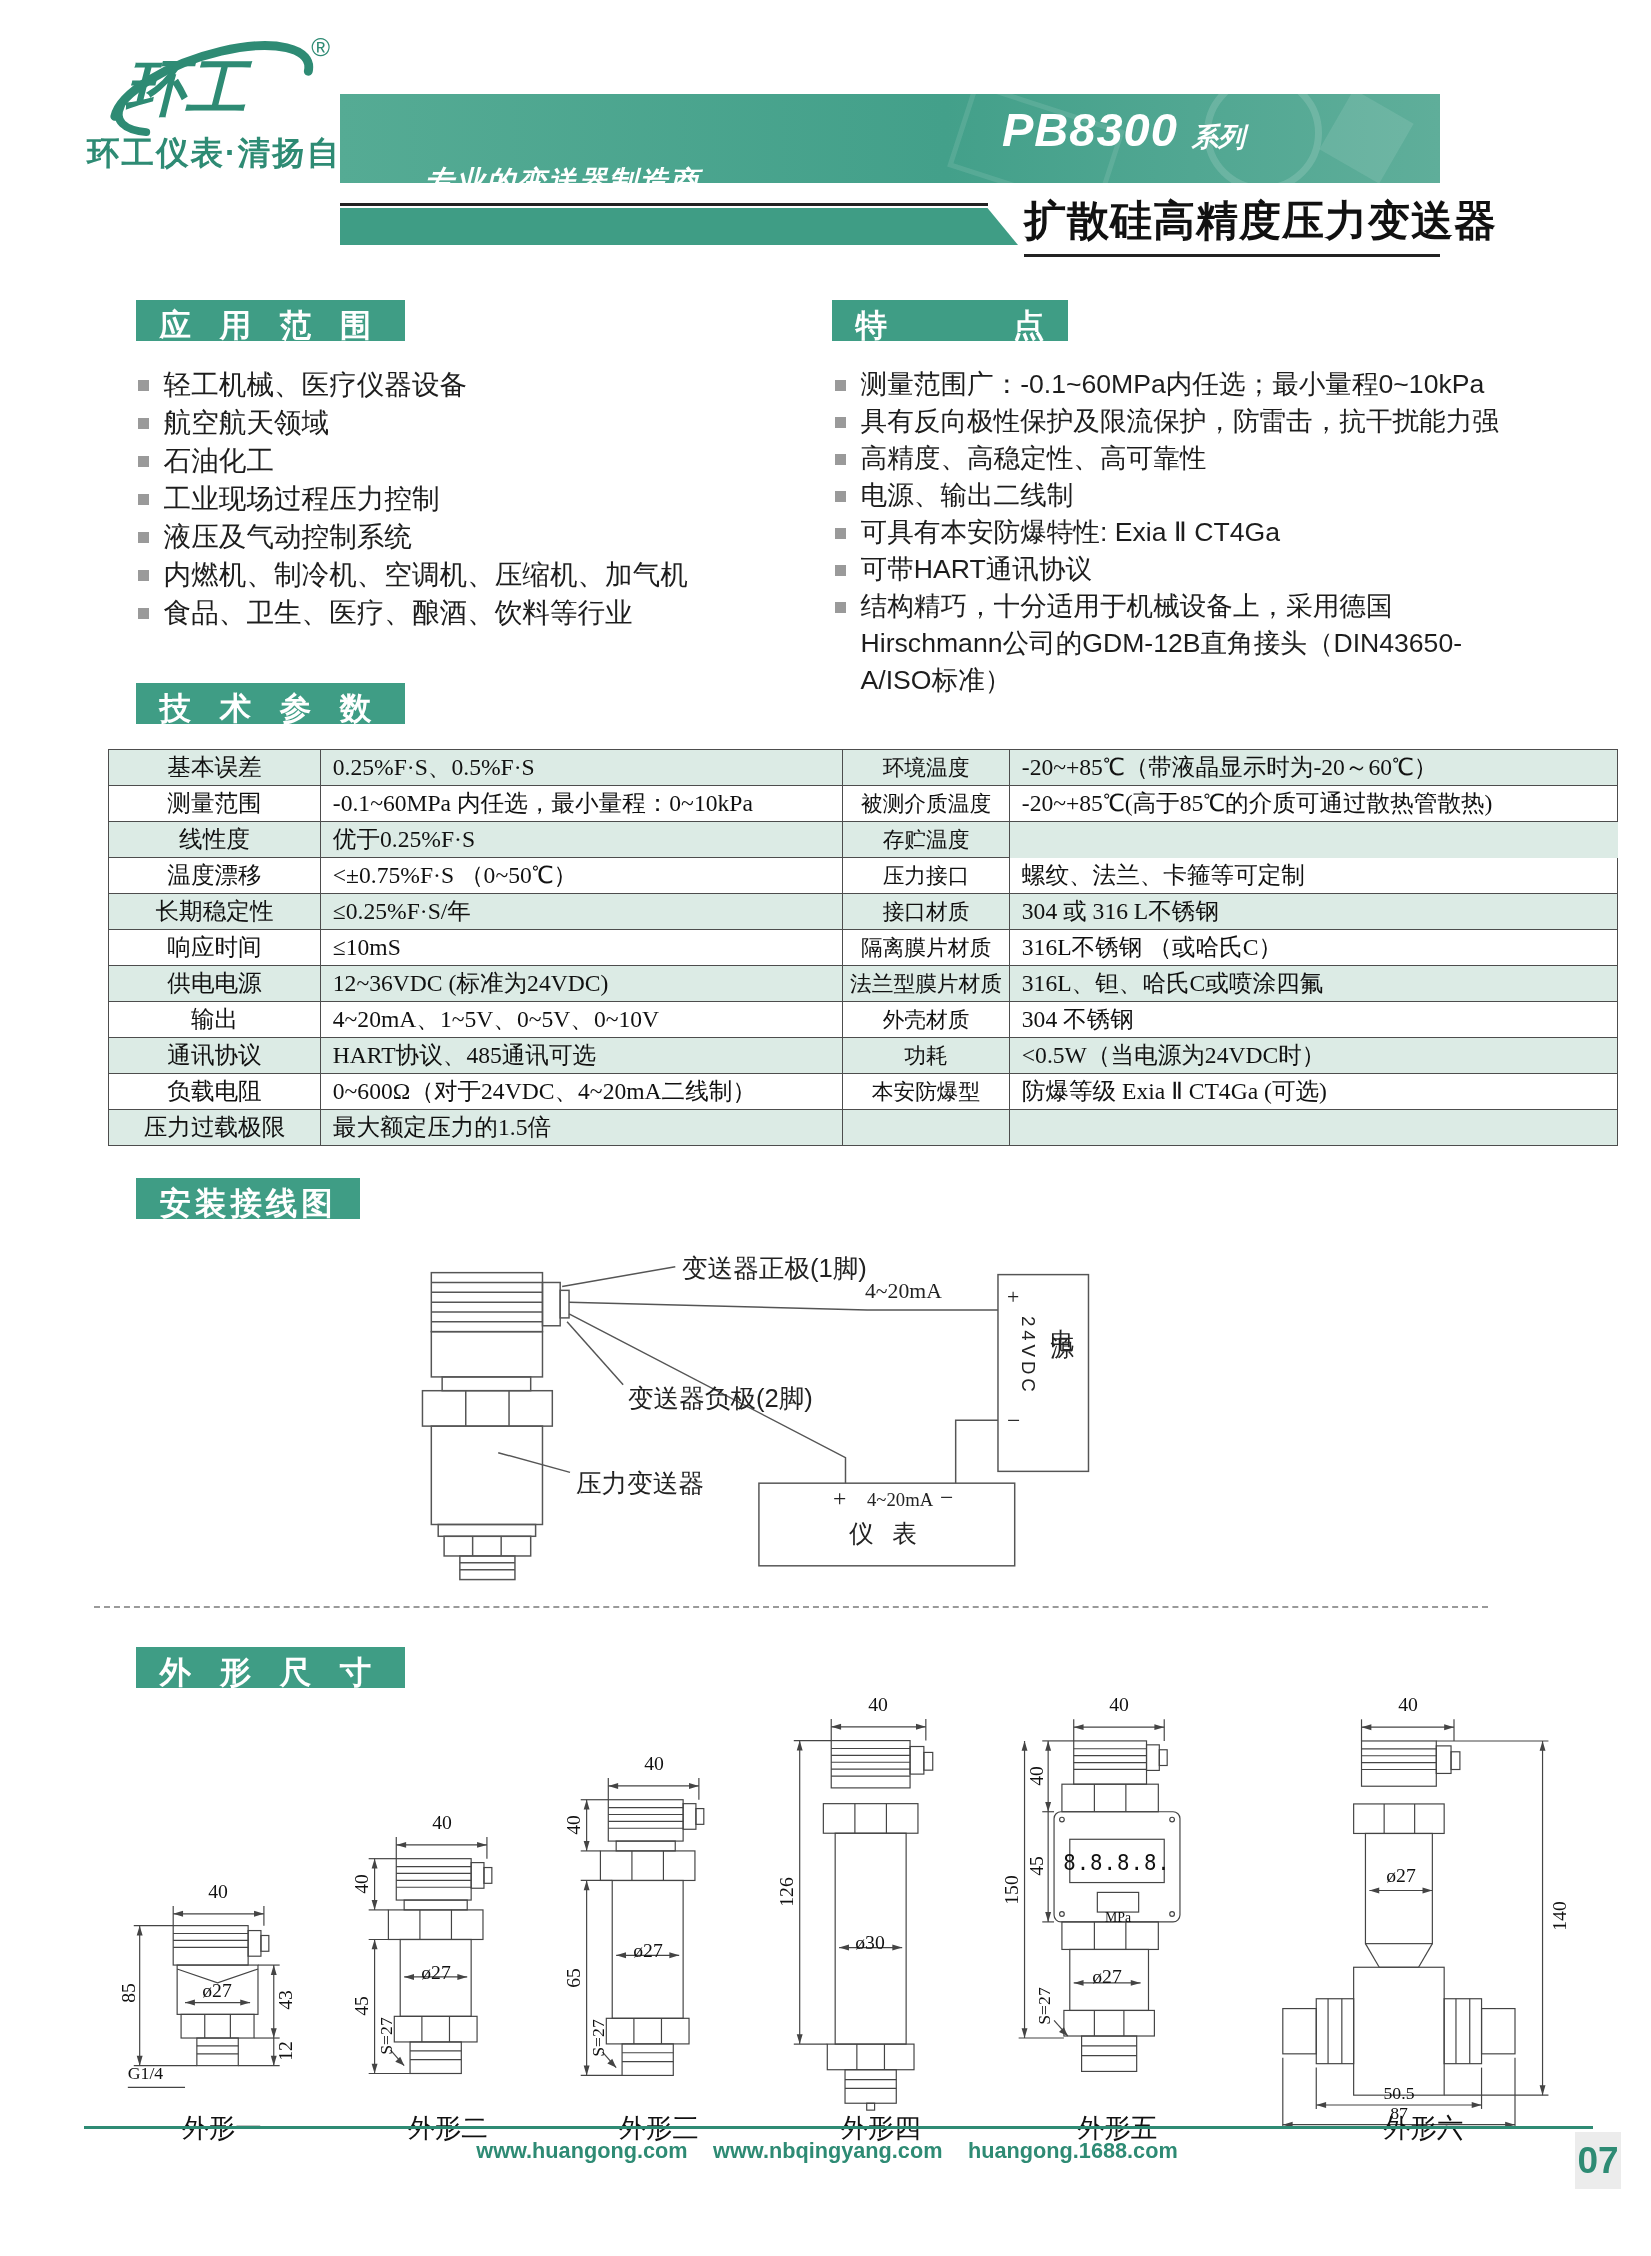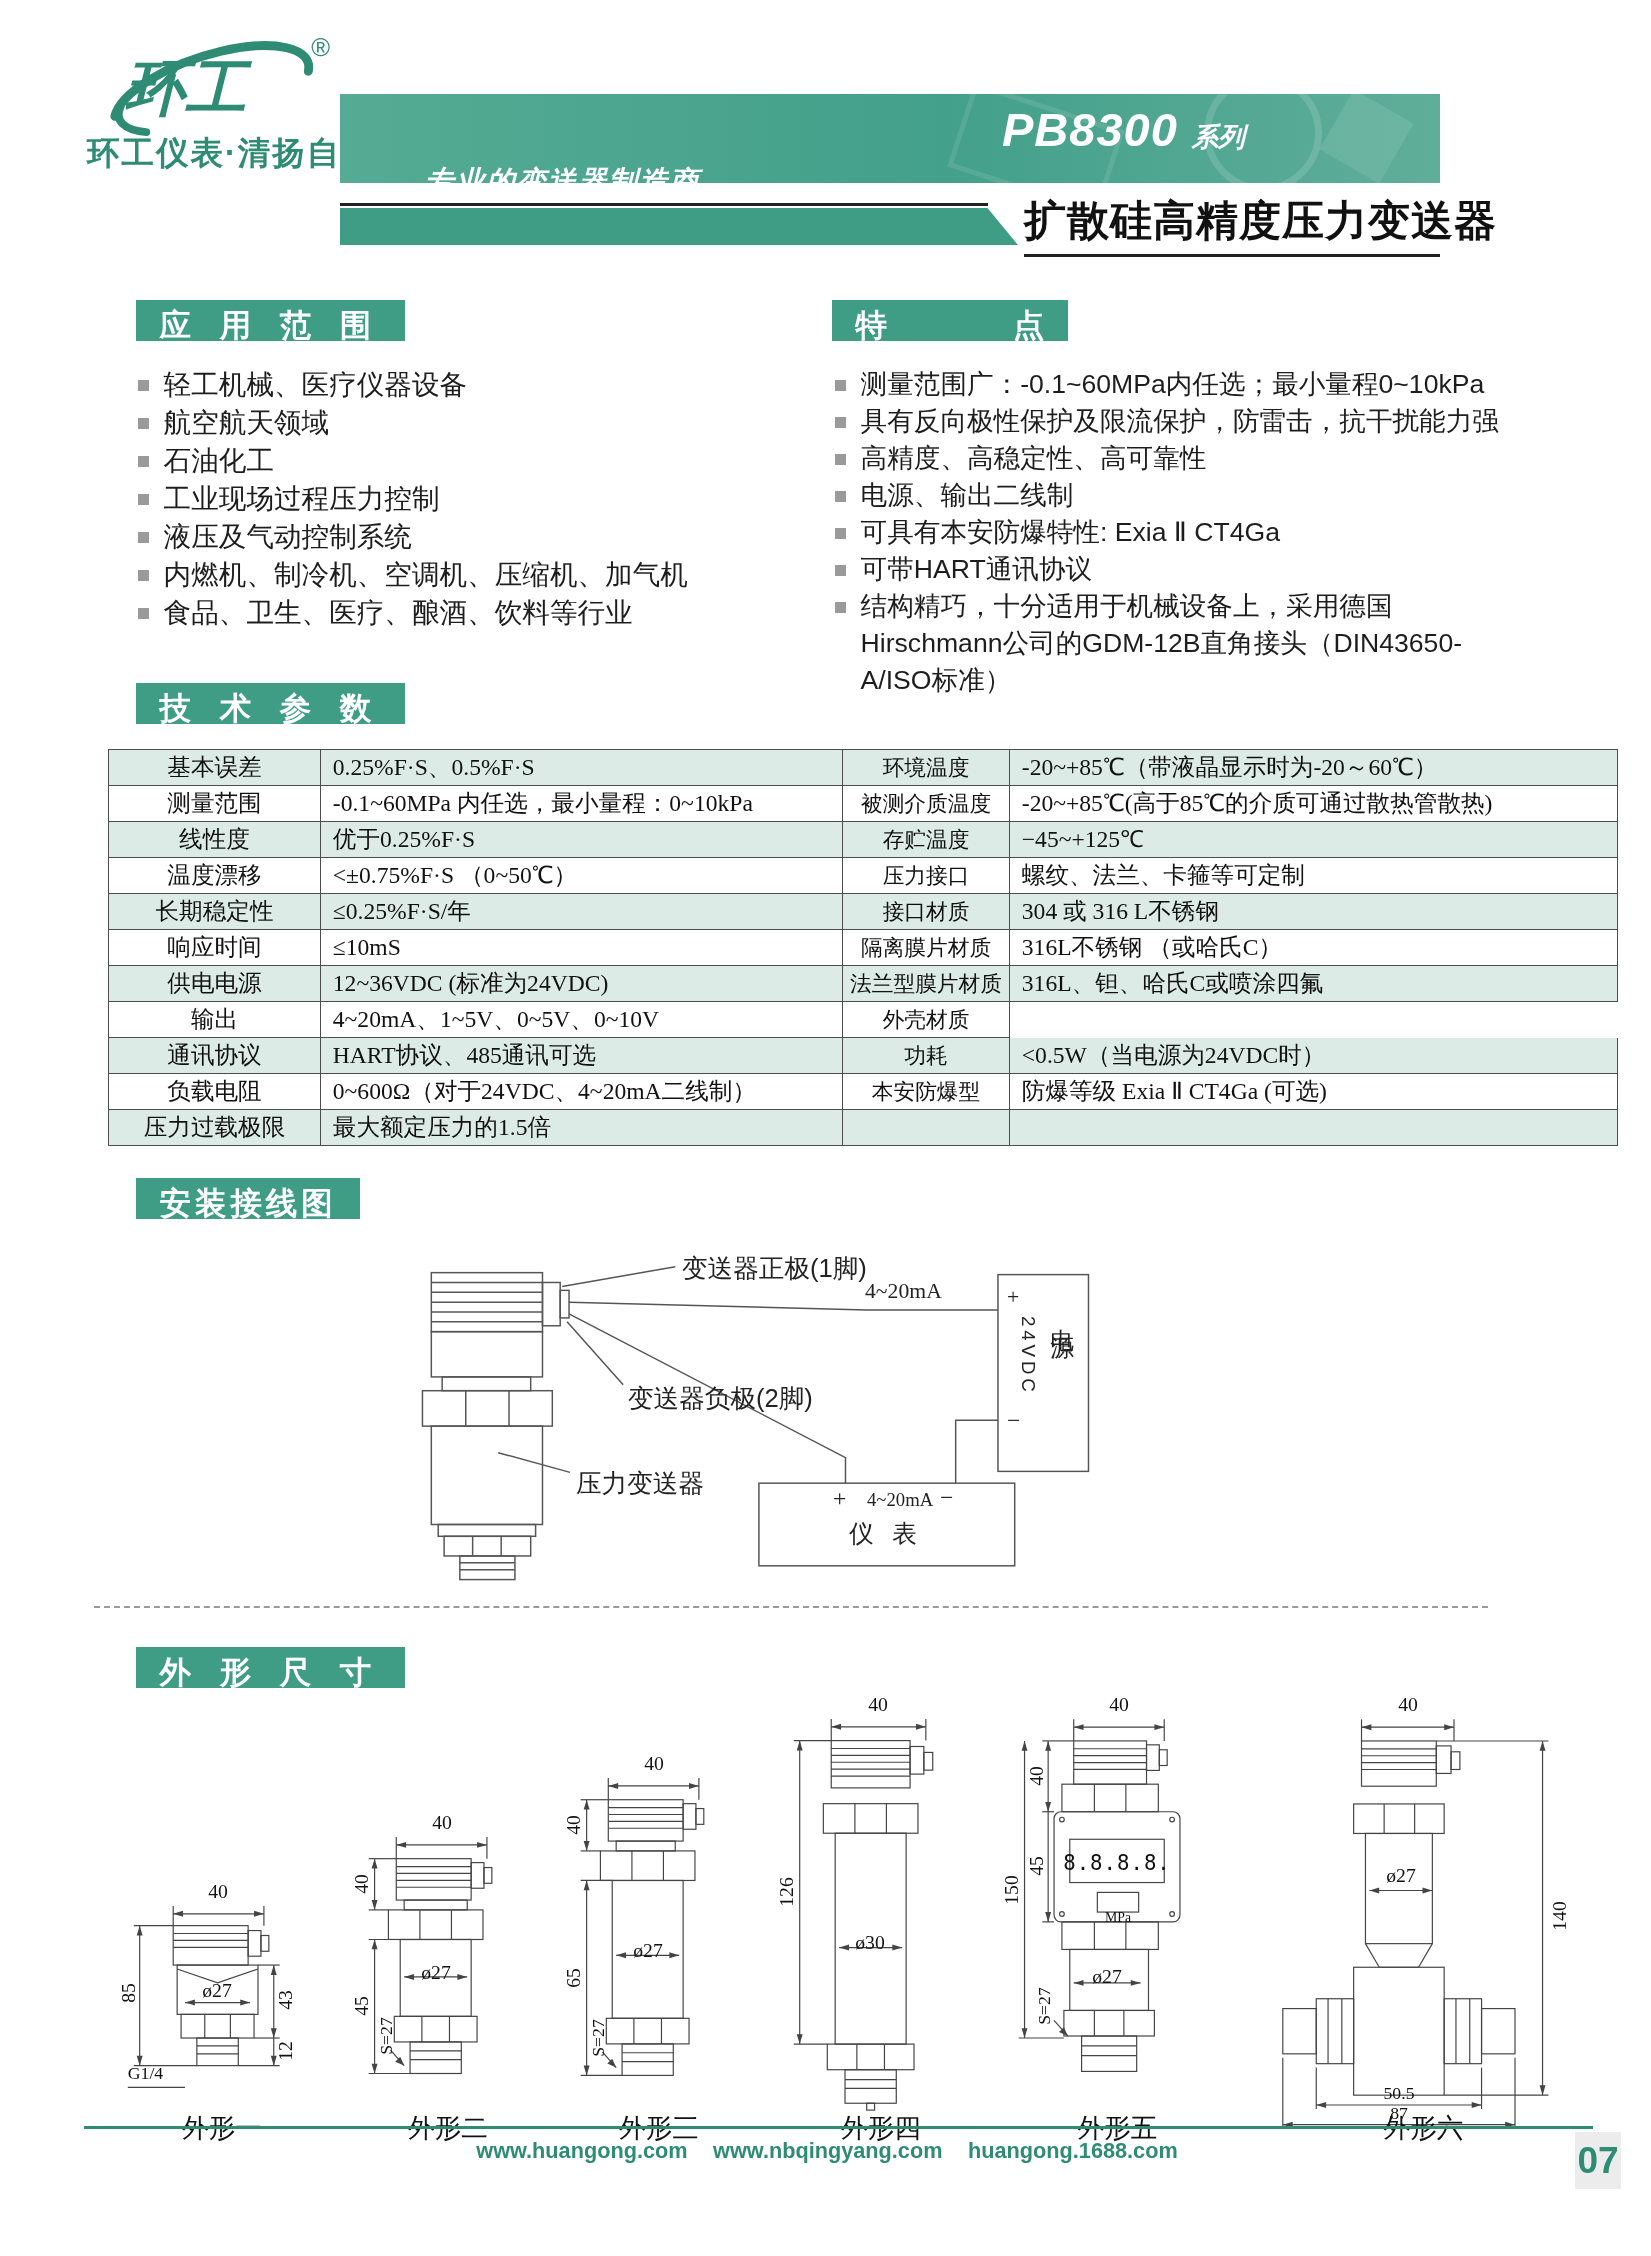--- a/index.html
+++ b/index.html
@@ -183,21 +183,20 @@
     <div class="trow">
         <div class="tc lbl c1">测量范围</div>
         <div class="tc val c2">-0.1~60MPa 内任选，最小量程：0~10kPa</div>
         <div class="tc lbl c3">被测介质温度</div>
         <div class="tc val c4">-20~+85℃(高于85℃的介质可通过散热管散热)</div>
       </div>
     <div class="trow">
         <div class="tc lbl c1">线性度</div>
         <div class="tc val c2">优于0.25%F·S</div>
         <div class="tc lbl c3">存贮温度</div>
-        <div class="tc val c4">−45~+125℃</div>
       </div>
     <div class="trow">
         <div class="tc lbl c1">温度漂移</div>
         <div class="tc val c2">&lt;±0.75%F·S （0~50℃）</div>
         <div class="tc lbl c3">压力接口</div>
         <div class="tc val c4">螺纹、法兰、卡箍等可定制</div>
       </div>
     <div class="trow">
         <div class="tc lbl c1">长期稳定性</div>
         <div class="tc val c2">≤0.25%F·S/年</div>
@@ -213,20 +212,21 @@
     <div class="trow">
         <div class="tc lbl c1">供电电源</div>
         <div class="tc val c2">12~36VDC (标准为24VDC)</div>
         <div class="tc lbl c3">法兰型膜片材质</div>
         <div class="tc val c4">316L、钽、哈氏C或喷涂四氟</div>
       </div>
     <div class="trow">
         <div class="tc lbl c1">输出</div>
         <div class="tc val c2">4~20mA、1~5V、0~5V、0~10V</div>
         <div class="tc lbl c3">外壳材质</div>
+        <div class="tc val c4">304 不锈钢</div>
       </div>
     <div class="trow">
         <div class="tc lbl c1">通讯协议</div>
         <div class="tc val c2">HART协议、485通讯可选</div>
         <div class="tc lbl c3">功耗</div>
         <div class="tc val c4">&lt;0.5W（当电源为24VDC时）</div>
       </div>
     <div class="trow">
         <div class="tc lbl c1">负载电阻</div>
         <div class="tc val c2">0~600Ω（对于24VDC、4~20mA二线制）</div>

